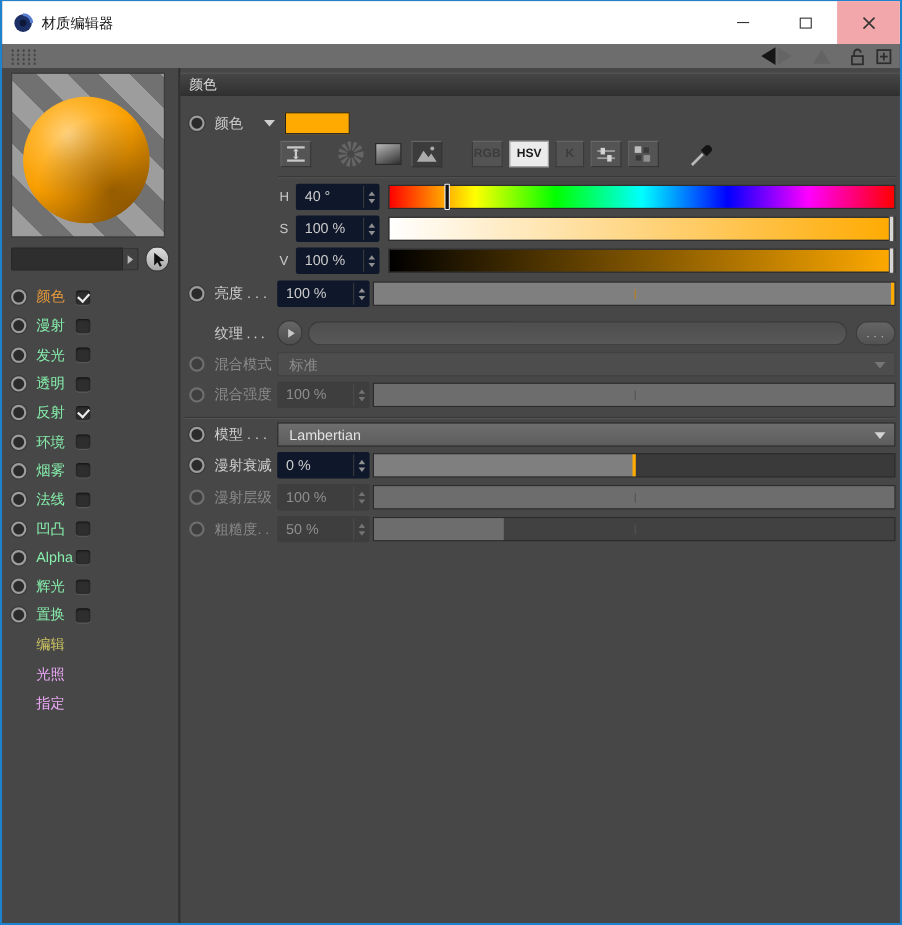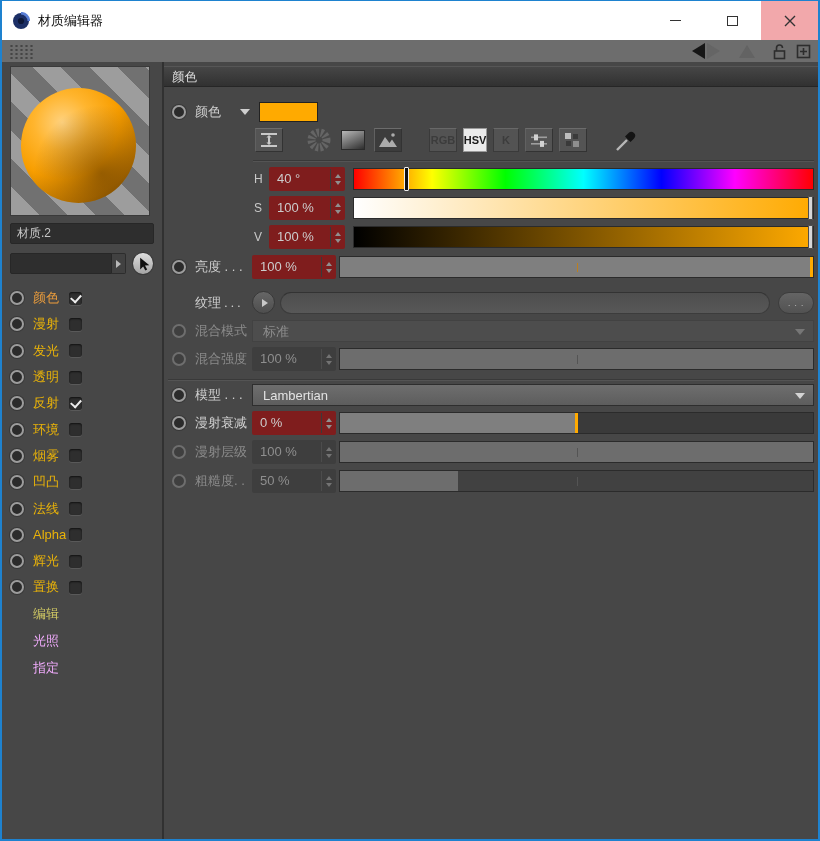--- a/index.html
+++ b/index.html
@@ -50,21 +50,21 @@
     border-radius:0 2px 2px 0; display:flex; align-items:center; justify-content:center; }
   .picker-expand i { width:0; height:0; border-top:4px solid transparent; border-bottom:4px solid transparent; border-left:5px solid #b8b8b8; }
   .picker-circle { margin-left:6px; width:23px; height:23px; border-radius:50%;
     background:linear-gradient(#dedede,#a5a5a5); border:1px solid #3a3a3a;
     display:flex; align-items:center; justify-content:center; }
 
   .channel-list { margin-top:10px; }
   .ch-row { height:26.3px; display:flex; align-items:center; padding-left:8px; }
   .radio { width:14px; height:14px; flex:none; border-radius:50%; border:2px solid #9c9c9c;
     background:#2b2b2b; box-shadow:0 0 0 1px #383838; }
-  .ch-label { margin-left:9px; flex:0 0 34px; white-space:nowrap; font-size:13px; color:#eab308; overflow:visible; }
+  .ch-label { margin-left:9px; flex:0 0 34px; white-space:nowrap; font-size:13px; color:#86efac; overflow:visible; }
   .ch-label.active { color:#e89b3c; }
   .checkbox { margin-left:2px; position:relative; width:13px; height:13px; flex:none;
     background:#2e2e2e; border-radius:3px;
     box-shadow:inset 0 1px 2px rgba(0,0,0,.65), 0 1px 0 rgba(255,255,255,.10); }
   .checkbox.checked::after { content:""; position:absolute; left:2px; top:2px; width:8px; height:5px;
     border-left:2px solid #ededed; border-bottom:2px solid #ededed; transform:rotate(-48deg); }
   .page-list { margin-top:0; }
   .page-row { height:27px; display:flex; align-items:center; padding-left:31px; font-size:13px; color:#f0abfc; }
   .page-row.active { color:#cfc763; }
 
@@ -100,21 +100,21 @@
   .i-dropper { margin-left:24px; width:30px; height:26px; background:none; border:none; }
 
   .divider { height:1px; background:#393939; box-shadow:0 1px 0 #545454; }
   .div1 { margin:7px 4px 0 89px; }
   .div2 { margin:8px 4px 0 4px; }
 
   .hsv-row { margin-top:6px; height:24px; display:flex; align-items:center; padding-left:90px; padding-right:4px; }
   .hsv-row.tight { margin-top:5px; }
   .hsv-label { flex:0 0 13px; font-size:12px; color:#c9c9c9; }
   .numbox { position:relative; margin-left:2px; width:76px; height:24px; flex:none;
-    background:#7f1d1d; border-radius:2px; color:#cccccc; font-size:13px; line-height:24px; padding:0 8px; }
+    background:#0f172a; border-radius:2px; color:#cccccc; font-size:13px; line-height:24px; padding:0 8px; }
   .numbox .spin { position:absolute; right:0; top:2px; bottom:2px; width:15px; border-left:1px solid #3a3a3a;
     display:flex; flex-direction:column; align-items:center; justify-content:center; gap:3px; }
   .spin i { width:0; height:0; border-left:3.5px solid transparent; border-right:3.5px solid transparent; }
   .spin .up { border-bottom:4px solid #909090; }
   .spin .dn { border-top:4px solid #909090; }
   .prow .numbox { margin-left:0; width:84px; }
   .prow.disabled .numbox { background:#3e3e3e; color:#8e8e8e; }
   .prow.disabled .spin { border-left-color:#4c4c4c; }
   .prow.disabled .spin .up { border-bottom-color:#737373; }
   .prow.disabled .spin .dn { border-top-color:#737373; }
@@ -197,21 +197,20 @@
       </svg>
     </div>
   </div>
 
   <div class="content">
 
     <div class="sidebar">
       <div class="preview">
         <div class="sphere"></div>
       </div>
-      <div class="name-field">材质.2</div>
       <div class="picker-row">
         <div class="picker-field"></div>
         <div class="picker-expand">
             <i></i>
           </div>
         <div class="picker-circle">
           <svg width="15" height="16" viewBox="0 0 18 19">
             <path d="M5 2 L5 16 L8.6 12.4 L11.2 17.4 L13.4 16.2 L10.8 11.4 L16 11 Z" fill="#101010"></path>
           </svg>
         </div>
@@ -247,26 +246,26 @@
             <span class="ch-label">环境</span>
             <span class="checkbox"></span>
           </div>
           <div class="ch-row">
             <span class="radio"></span>
             <span class="ch-label">烟雾</span>
             <span class="checkbox"></span>
           </div>
           <div class="ch-row">
             <span class="radio"></span>
+            <span class="ch-label">法线</span>
+            <span class="checkbox"></span>
+          </div>
+          <div class="ch-row">
+            <span class="radio"></span>
             <span class="ch-label">凹凸</span>
-            <span class="checkbox"></span>
-          </div>
-          <div class="ch-row">
-            <span class="radio"></span>
-            <span class="ch-label">法线</span>
             <span class="checkbox"></span>
           </div>
           <div class="ch-row">
             <span class="radio"></span>
             <span class="ch-label">Alpha</span>
             <span class="checkbox"></span>
           </div>
           <div class="ch-row">
             <span class="radio"></span>
             <span class="ch-label">辉光</span>
@@ -313,21 +312,21 @@
         </div>
         <div class="i-grad"></div>
         <div class="tool-btn i-img">
           <svg width="22" height="18" viewBox="0 0 22 18">
             <path d="M2 16 L8 6 l4.5 6 2.5-3.5 5 7.5 Z" fill="#ababab"></path>
             <circle cx="16" cy="4" r="1.8" fill="#ababab"></circle>
           </svg>
         </div>
         <div class="mode-row" style="display:flex;">
             <div class="mode-btn first" style="width: 28px;">RGB</div>
-            <div class="mode-btn active" style="width: 24px;">HSV</div>
+            <div class="mode-btn active" style="width: 36px;">HSV</div>
             <div class="mode-btn" style="width: 26px;">K</div>
           </div>
         <div class="tool-btn i-sliders">
           <svg width="18" height="16" viewBox="0 0 18 16">
             <rect x="1" y="4.5" width="16" height="1.6" fill="#9e9e9e"></rect>
             <rect x="4" y="2.4" width="4" height="6" fill="#d2d2d2"></rect>
             <rect x="1" y="11" width="16" height="1.6" fill="#9e9e9e"></rect>
             <rect x="10" y="8.9" width="4" height="6" fill="#d2d2d2"></rect>
           </svg>
         </div>

